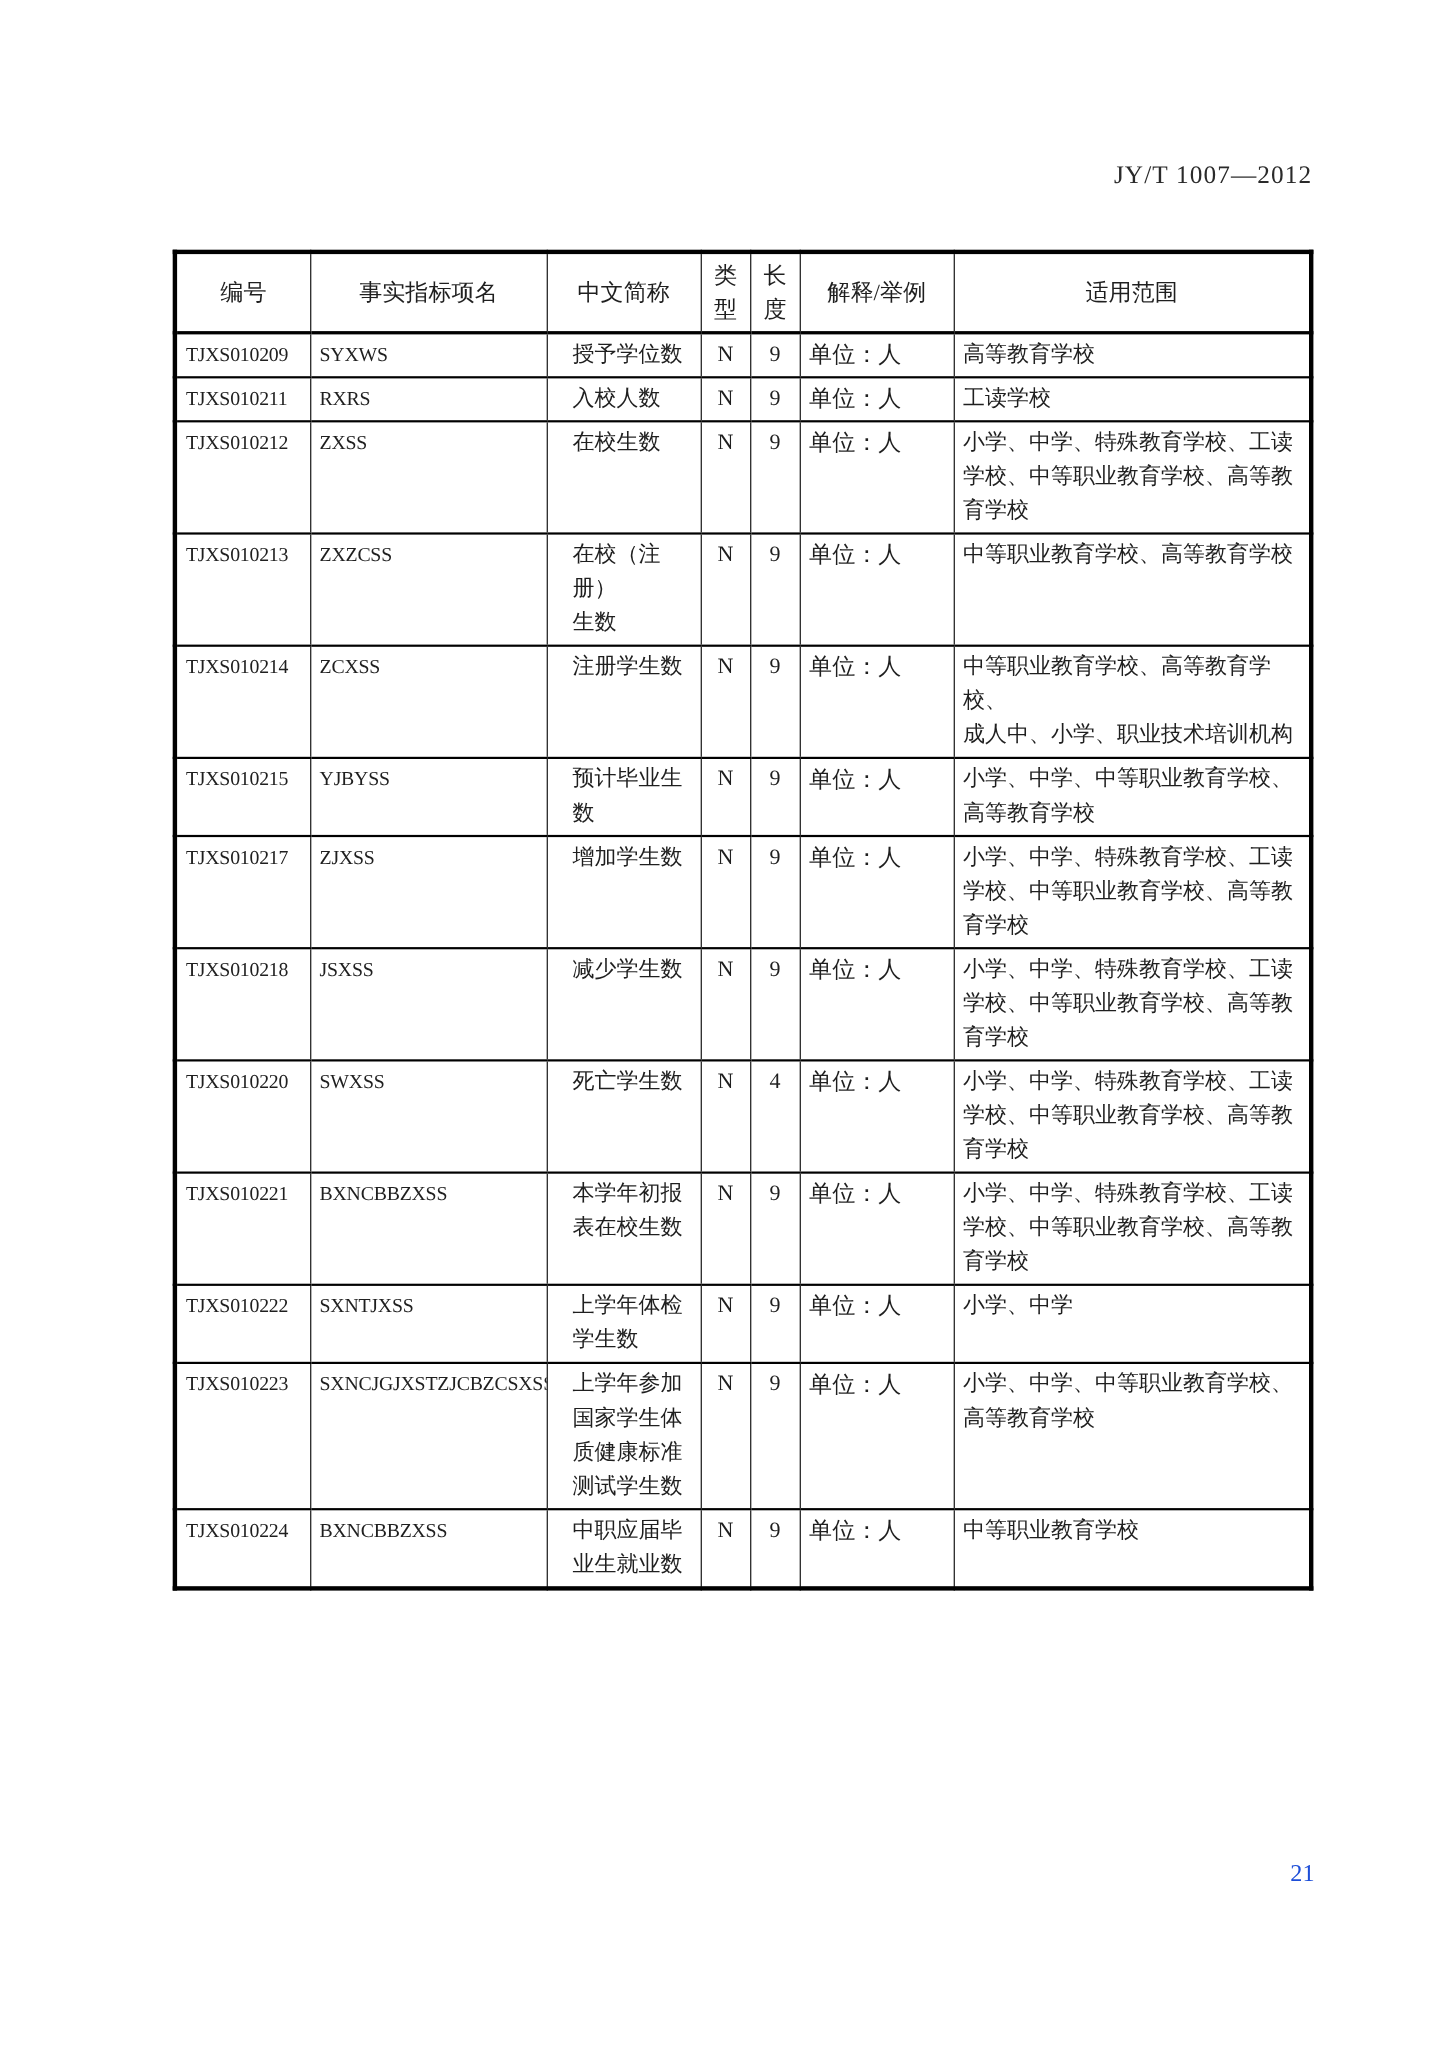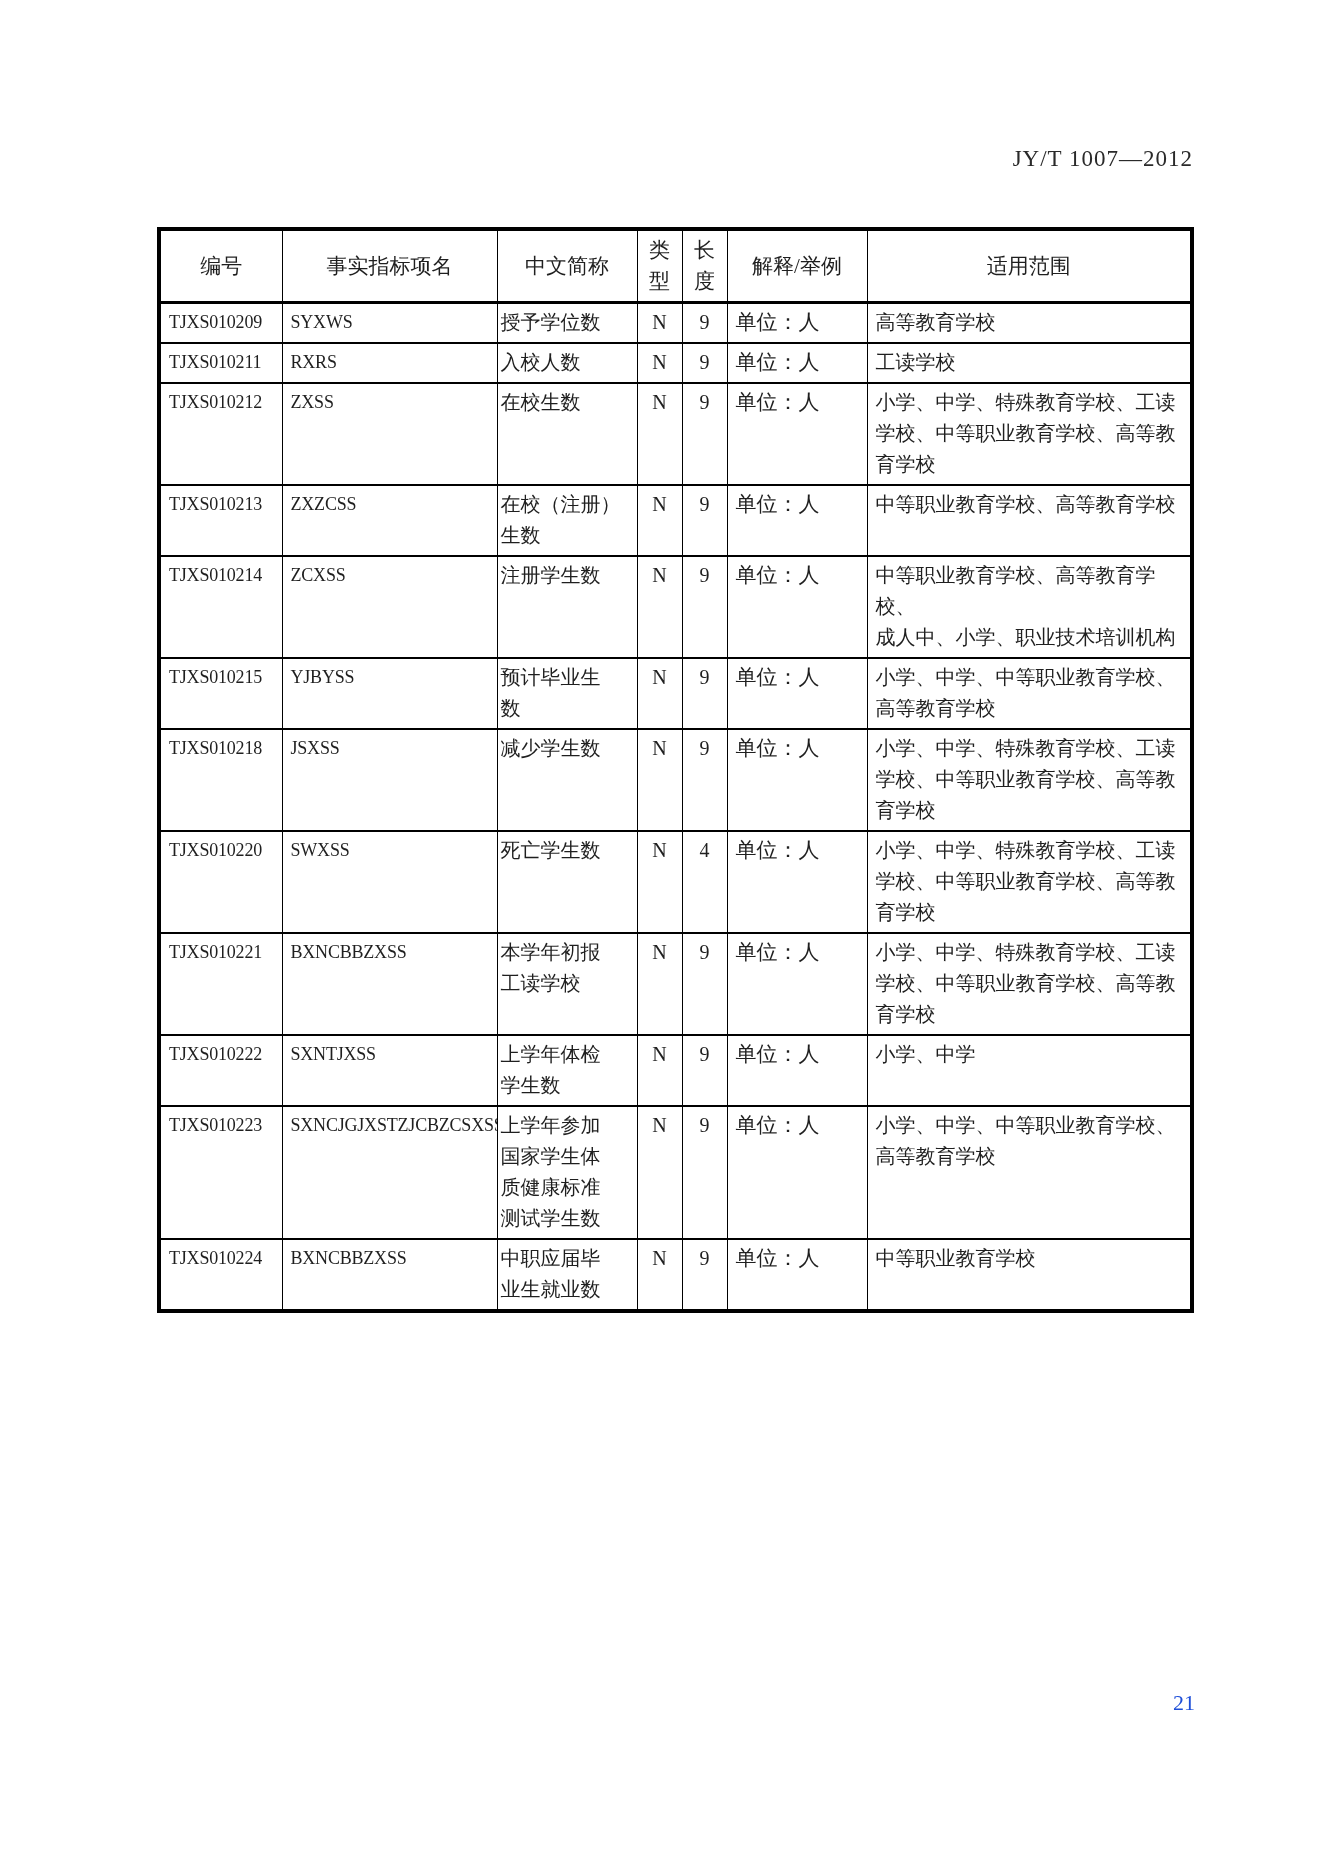--- a/index.html
+++ b/index.html
@@ -62,21 +62,21 @@
   }
   .indicator-table td.col-code,
   .indicator-table td.col-name {
     white-space: nowrap;
     font-size: 18px;
     letter-spacing: -0.2px;
   }
   .indicator-table td.col-short {
     white-space: pre-line;
     font-size: 20px;
-    padding-left: 3px;
+    padding-left: 23px;
     padding-right: 3px;
   }
   .indicator-table td.col-type,
   .indicator-table td.col-length {
     text-align: center;
     font-size: 20px;
     padding-left: 2px;
     padding-right: 2px;
   }
   .indicator-table td.col-explain {
@@ -177,20 +177,31 @@
         <td class="col-name">YJBYSS</td>
         <td class="col-short">预计毕业生
 数</td>
         <td class="col-type">N</td>
         <td class="col-length">9</td>
         <td class="col-explain">单位：人</td>
         <td class="col-scope">小学、中学、中等职业教育学校、
 高等教育学校</td>
       </tr>
       <tr>
+        <td class="col-code">TJXS010217</td>
+        <td class="col-name">ZJXSS</td>
+        <td class="col-short">增加学生数</td>
+        <td class="col-type">N</td>
+        <td class="col-length">9</td>
+        <td class="col-explain">单位：人</td>
+        <td class="col-scope">小学、中学、特殊教育学校、工读
+学校、中等职业教育学校、高等教
+育学校</td>
+      </tr>
+      <tr>
         <td class="col-code">TJXS010218</td>
         <td class="col-name">JSXSS</td>
         <td class="col-short">减少学生数</td>
         <td class="col-type">N</td>
         <td class="col-length">9</td>
         <td class="col-explain">单位：人</td>
         <td class="col-scope">小学、中学、特殊教育学校、工读
 学校、中等职业教育学校、高等教
 育学校</td>
       </tr>
@@ -202,21 +213,21 @@
         <td class="col-length">4</td>
         <td class="col-explain">单位：人</td>
         <td class="col-scope">小学、中学、特殊教育学校、工读
 学校、中等职业教育学校、高等教
 育学校</td>
       </tr>
       <tr>
         <td class="col-code">TJXS010221</td>
         <td class="col-name">BXNCBBZXSS</td>
         <td class="col-short">本学年初报
-工读学校</td>
+表在校生数</td>
         <td class="col-type">N</td>
         <td class="col-length">9</td>
         <td class="col-explain">单位：人</td>
         <td class="col-scope">小学、中学、特殊教育学校、工读
 学校、中等职业教育学校、高等教
 育学校</td>
       </tr>
       <tr>
         <td class="col-code">TJXS010222</td>
         <td class="col-name">SXNTJXSS</td>

